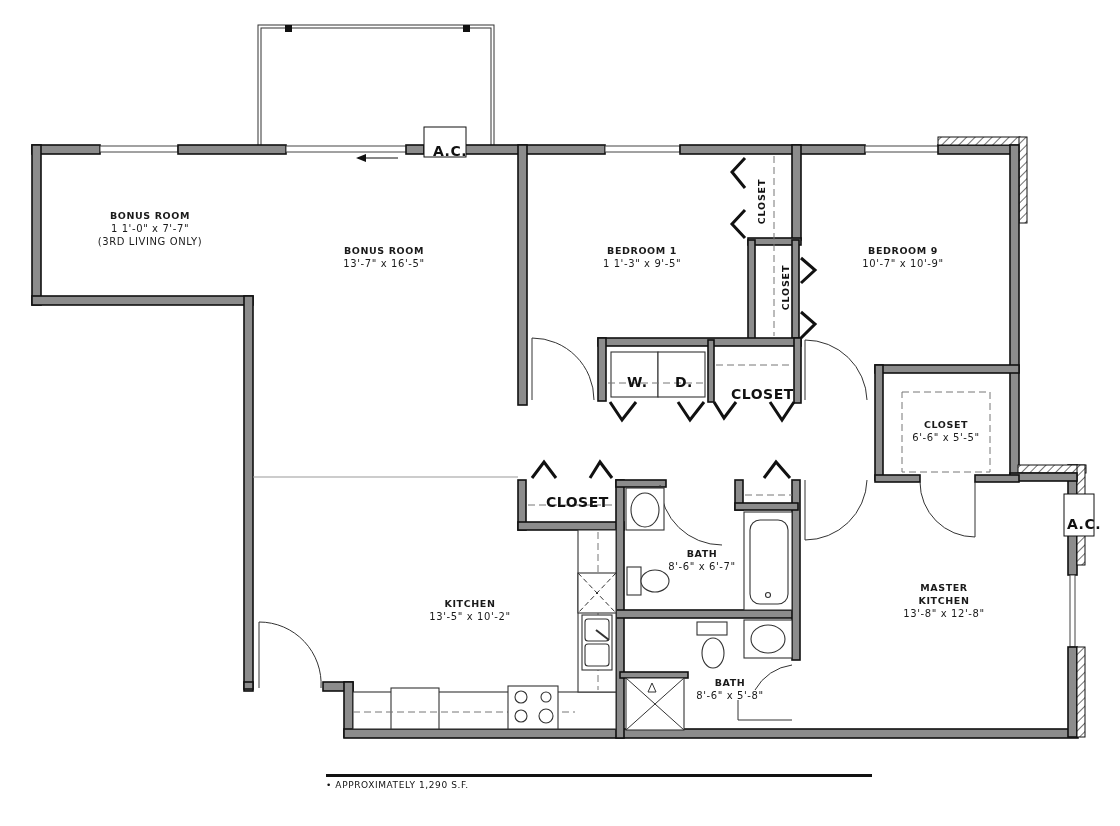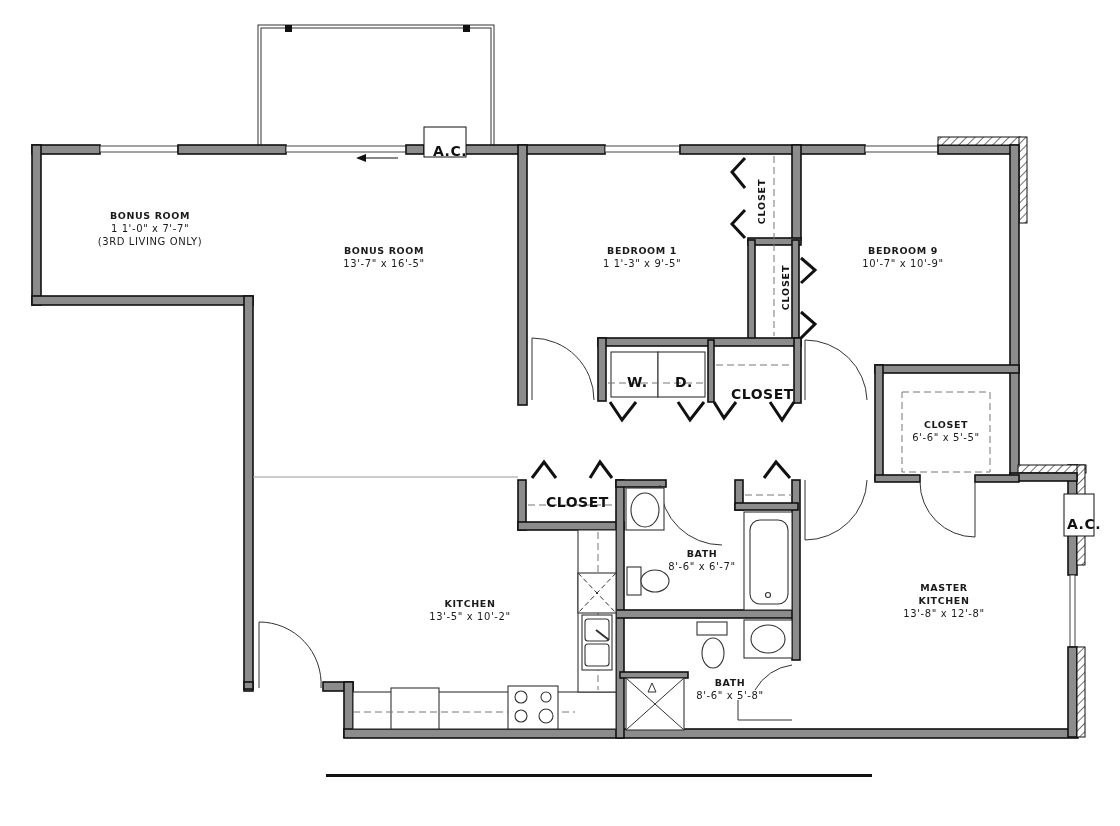--- a/index.html
+++ b/index.html
@@ -253,13 +253,14 @@
 <div class="tag" style="left:731px; top:379px;">CLOSET</div>
 <div class="tag" style="left:546px; top:487px;">CLOSET</div>
 <div class="tag" style="left:627px; top:367px;">W.</div>
 <div class="tag" style="left:675px; top:367px;">D.</div>
 <div class="tag" style="left:433px; top:136px;">A.C.</div>
 <div class="tag" style="left:1067px; top:509px;">A.C.</div>
 
 <div class="title-block">
   <div class="rule-top"></div>
   <div class="rule-mid"></div>
+  <div class="note">• APPROXIMATELY 1,290 S.F.</div>
 </div>
 
 </body></html>

